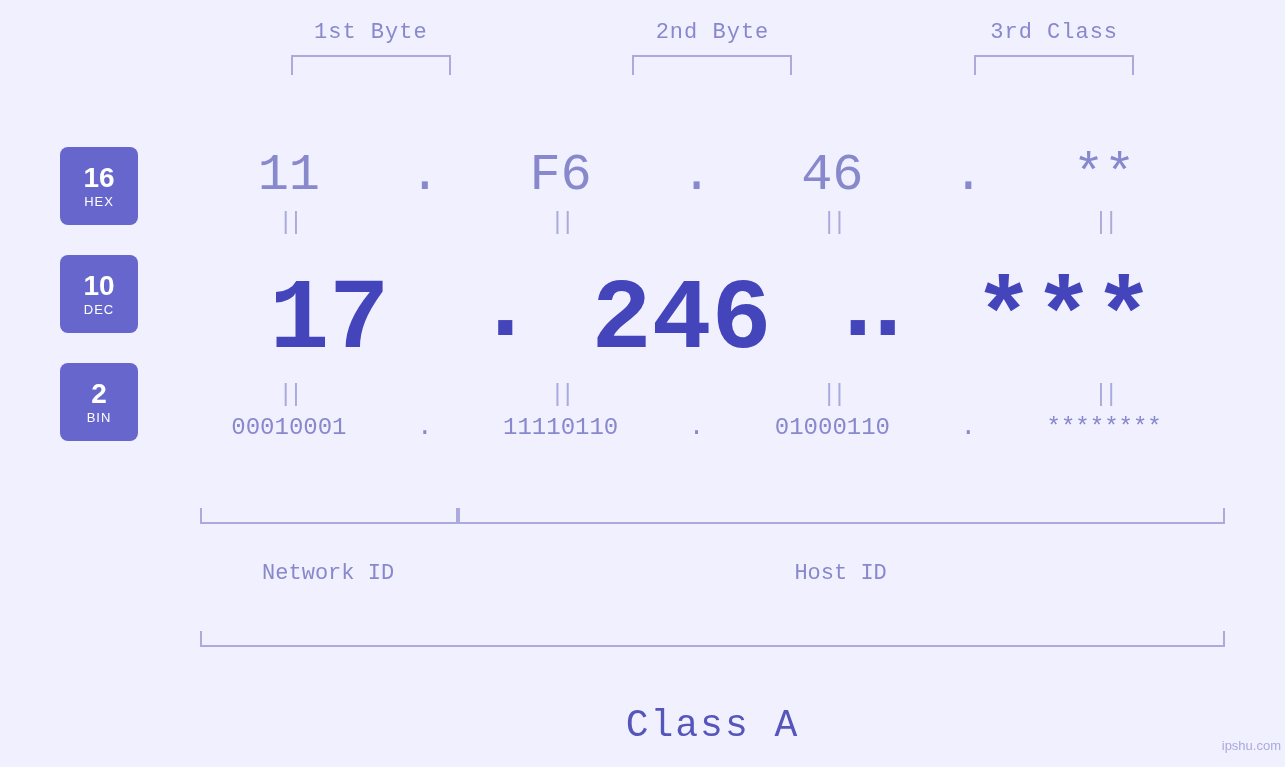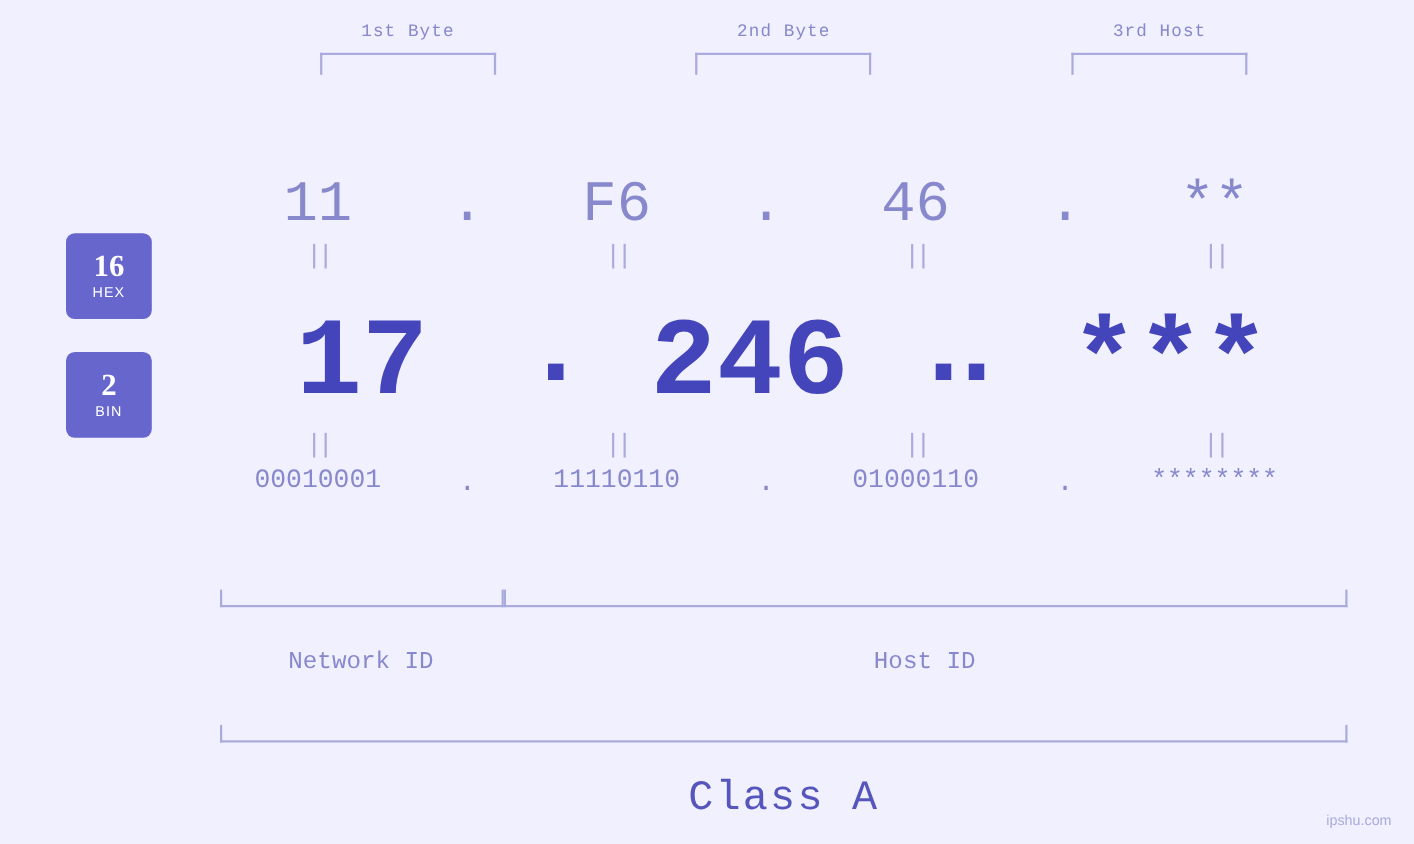--- a/index.html
+++ b/index.html
@@ -35,21 +35,21 @@
     .byte-col {
       flex: 1;
       display: flex;
       flex-direction: column;
       align-items: center;
       position: relative;
     }
 
     .byte-label {
       color: #8888cc;
-      font-size: 16px;
+      font-size: 22px;
       font-family: 'Courier New', Courier, monospace;
       letter-spacing: 1px;
       margin-bottom: 10px;
     }
 
     .bracket-top {
       width: 160px;
       height: 20px;
       border-top: 2px solid #aaaadd;
       border-left: 2px solid #aaaadd;
@@ -82,21 +82,21 @@
       display: flex;
       flex-direction: column;
       align-items: center;
       justify-content: center;
       color: white;
     }
 
     .badge-num {
       font-size: 28px;
       font-weight: bold;
-      font-family: Liberation Serif, serif;
+      font-family: Liberation Sans, sans-serif;
       line-height: 1.1;
     }
 
     .badge-label {
       font-size: 13px;
       font-family: Arial, sans-serif;
       letter-spacing: 1px;
     }
 
     
@@ -254,68 +254,72 @@
       border-bottom: 2px solid #aaaadd;
       border-left: 2px solid #aaaadd;
       border-right: 2px solid #aaaadd;
       margin-top: 16px;
     }
 
     .class-row {
       width: 100%;
       display: flex;
       justify-content: center;
-      margin-top: 0;
+      margin-top: 28px;
     }
 
     .class-label {
       color: #5555bb;
       font-size: 38px;
       font-family: 'Courier New', Courier, monospace;
       letter-spacing: 2px;
     }
 
     
     .watermark {
       position: absolute;
       bottom: 14px;
-      right: 20px;
+      right: 4px;
       color: #aaaadd;
       font-size: 13px;
       font-family: Arial, sans-serif;
     }
   </style>
 </head>
 <body>
 
 <div class="container">
 
   <div class="byte-headers">
     <div class="byte-col">
       <span class="byte-label">1st Byte</span>
       <div class="bracket-top"></div>
     </div>
     <div class="byte-col">
       <span class="byte-label">2nd Byte</span>
       <div class="bracket-top"></div>
     </div>
     <div class="byte-col">
-      <span class="byte-label">3rd Host</span>
+      <span class="byte-label">3rd Class</span>
       <div class="bracket-top"></div>
     </div>
   </div>
 
   <div class="main-area">
 
     <div class="badges-col">
       <div class="badge">
         <span class="badge-num">16</span>
         <span class="badge-label">HEX</span>
       </div>
       <div class="badge">
+        <span class="badge-num">10</span>
+        <span class="badge-label">DEC</span>
+      </div>
+      <div class="badge">
         <span class="badge-num">2</span>
         <span class="badge-label">BIN</span>
       </div>
     </div>
 
     <div class="values-area">
 
       <div class="value-row">
         <div class="value-cell">
           <span class="hex-value">11</span>

